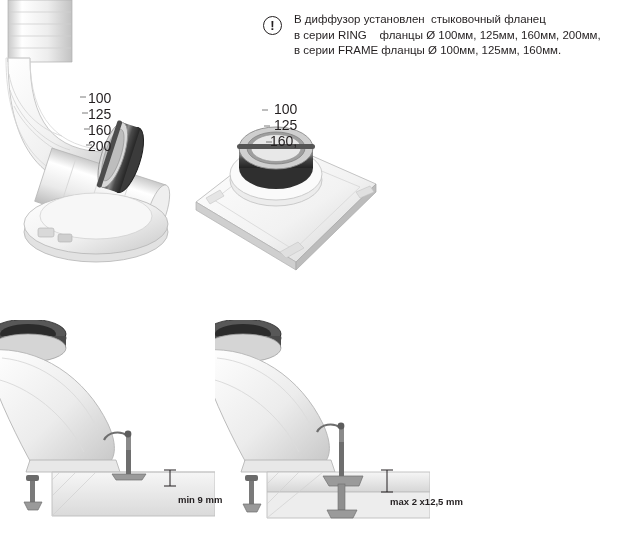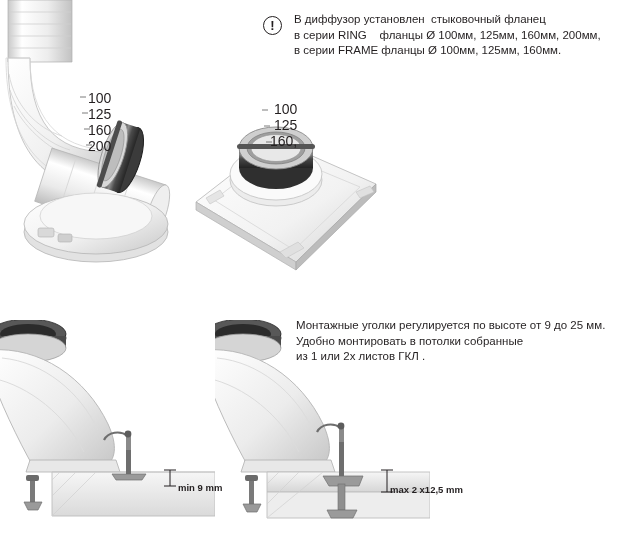--- a/index.html
+++ b/index.html
@@ -80,20 +80,21 @@
   .size-col.ring-elbow { left: 88px; top: 90px; }
   .size-col.frame-plate { left: 270px; top: 101px; }
 
   
   .dim-label {
     position: absolute;
     font-size: 9.5px;
     font-weight: bold;
     color: #231f20;
     white-space: nowrap;
+    margin-top: 12px;
   }
   .dim-label.min { left: 178px; top: 482px; }
   .dim-label.max { left: 390px; top: 484px; text-align: center; }
 
   
   svg { display: block; }
   .art { position: absolute; }
   .art.elbow { left: 0px; top: 0px; }
   .art.plate { left: 180px; top: 100px; }
   .art.panelL { left: 0px; top: 320px; }
@@ -241,23 +242,20 @@
 125
 160,</div>
 
   <div class="note-top">
     <div class="note-icon">!</div>
     <div class="note-text">В диффузор установлен  стыковочный фланец
 в серии RING    фланцы Ø 100мм, 125мм, 160мм, 200мм,
 в серии FRAME фланцы Ø 100мм, 125мм, 160мм.</div>
   </div>
 
-  <div class="note-mid">Монтажные уголки регулируется по высоте от 9 до 25 мм.
-Удобно монтировать в потолки собранные
-из 1 или 2х листов ГКЛ .</div>
 
   <div class="art panelL">
     <svg width="215" height="235" viewBox="0 0 215 235">
       <defs>
         <linearGradient id="dBodyL" x1="0" y1="0" x2="1" y2="1">
           <stop offset="0%" stop-color="#ffffff"></stop>
           <stop offset="55%" stop-color="#ececec"></stop>
           <stop offset="100%" stop-color="#c6c6c6"></stop>
         </linearGradient>
         <linearGradient id="ceilG" x1="0" y1="0" x2="0" y2="1">

